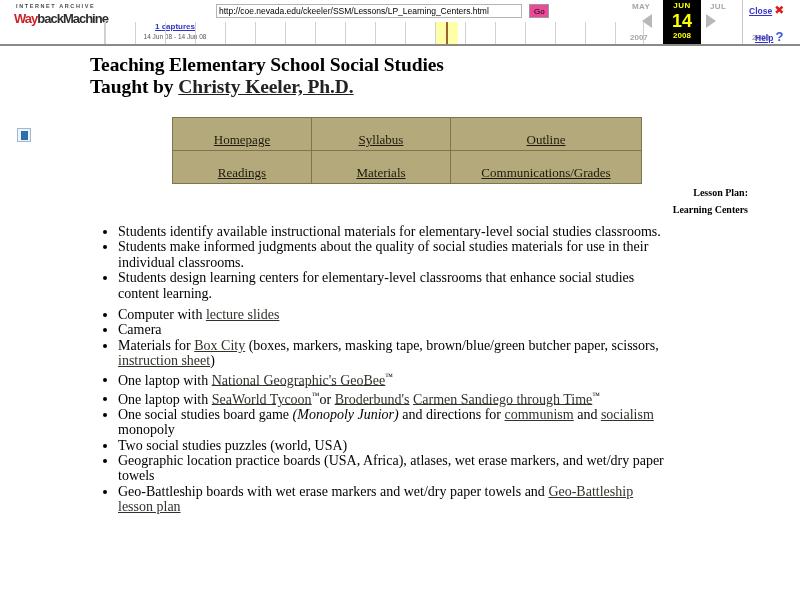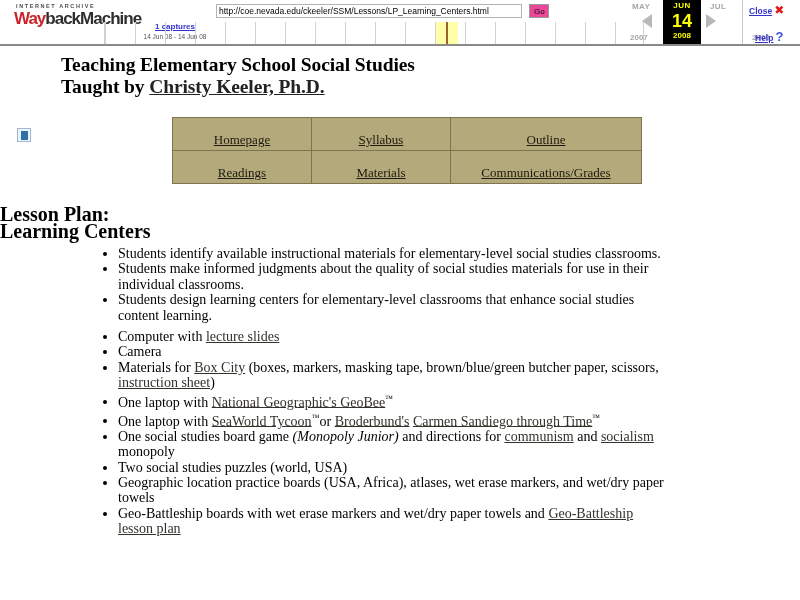--- a/index.html
+++ b/index.html
@@ -34,21 +34,21 @@
   }
   .wb-logo .ia-text {
     font-size: 5.5px;
     letter-spacing: 1.6px;
     color: #4b4b4b;
     font-weight: bold;
     margin-left: 2px;
     font-family: "Liberation Sans", "DejaVu Sans", sans-serif;
   }
   .wb-logo .wbm-text {
-    font-size: 17px;
+    font-size: 13px;
     font-weight: bold;
     letter-spacing: -1px;
     line-height: 17px;
     margin-top: 1px;
     font-family: "Liberation Sans", "DejaVu Sans", sans-serif;
   }
   .wbm-way { color: #cc2229; }
   .wbm-back { color: #2e2e2e; }
   .wbm-machine { color: #2e2e2e; }
 
@@ -268,21 +268,21 @@
     content: "";
     position: absolute;
     left: 3px; top: 2px;
     width: 7px; height: 9px;
     background: #2f6fa8;
   }
 
   .page-title {
     margin: 0;
     padding-top: 8px;
-    padding-left: 61px;
+    padding-left: 90px;
     font-size: 19.5px;
     font-weight: bold;
     line-height: 22px;
     letter-spacing: -0.1px;
   }
   .page-title .byline-link {
     color: #222;
     text-decoration: underline;
   }
 
@@ -303,23 +303,22 @@
   }
   .nav-table td a {
     color: #1d1a0d;
     text-decoration: underline;
   }
   .nav-c1 { width: 118px; }
   .nav-c2 { width: 118px; }
   .nav-c3 { width: 170px; }
 
   .lesson-head {
-    text-align: left;
-    margin-top: 22px;
-    font-size: 20px;
+    text-align: right;
+    font-size: 10px;
     font-weight: bold;
     line-height: 17px;
     padding-right: 52px;
   }
 
   .section-head {
     margin-left: 90px;
     margin-top: 22px;
     font-size: 14px;
     font-weight: bold;

